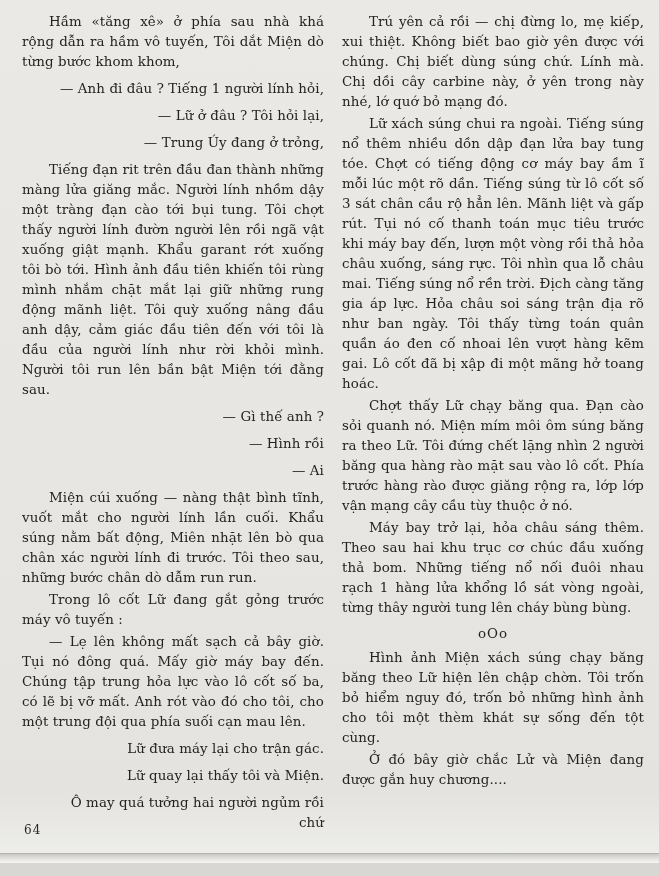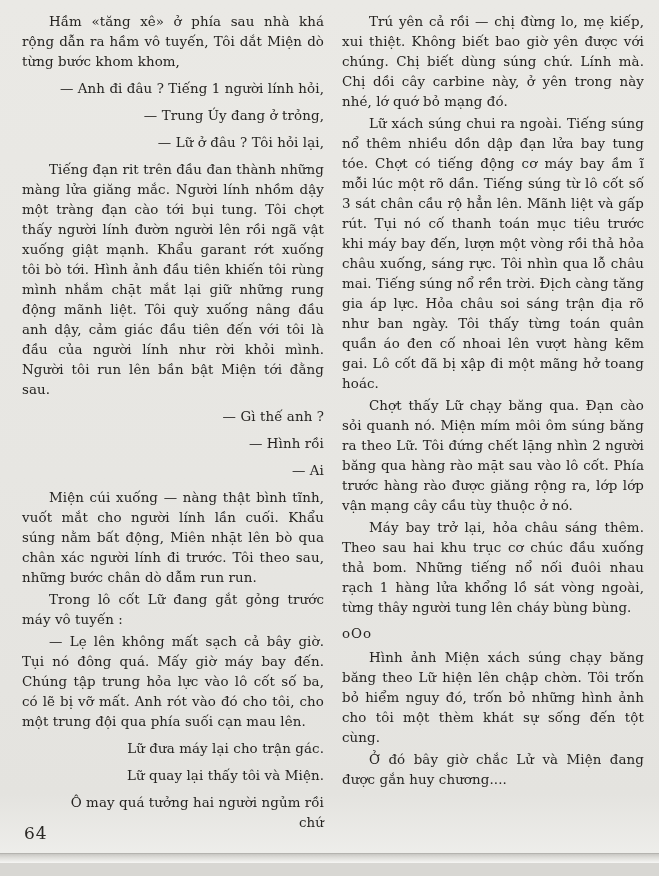--- a/index.html
+++ b/index.html
@@ -33,52 +33,52 @@
   .para{
     text-indent:27px;
     margin-bottom:2px !important;
   }
   .line{
     margin:7px 0 7px 27px !important;
     text-align:right;
     text-indent:0;
   }
   .sep{
-    text-align:left;
+    text-align:center;
     text-indent:0;
     margin:6px 0 4px 0 !important;
     letter-spacing:1px;
   }
   .page-number{
     position:absolute;
     left:24px;
-    bottom:20px;
-    font-size:17px;
+    bottom:26px;
+    font-size:12px;
     letter-spacing:1px;
     color:#2a2825;
   }
   .bottom-edge{
     position:absolute;
     left:0;bottom:0;
     width:100%;height:9px;
     background:linear-gradient(180deg,#c8c7c3 0%, #dcdbd7 35%, #f6f6f4 100%);
     border-top:1px solid #b4b3af;
   }
 </style>
 </head>
 <body>
 
 <div class="page">
   <div class="columns">
 
     <div class="col">
       <p class="para">Hầm «tăng xê» ở phía sau nhà khá rộng dẫn ra hầm vô tuyến, Tôi dắt Miện dò từng bước khom khom,</p>
       <p class="line">— Anh đi đâu ? Tiếng 1 người lính hỏi,</p>
+      <p class="line">— Lữ ở đâu ? Tôi hỏi lại,</p>
       <p class="line">— Trung Úy đang ở trỏng,</p>
-      <p class="line">— Lữ ở đâu ? Tôi hỏi lại,</p>
       <p class="para">Tiếng đạn rit trên đầu đan thành những màng lửa giăng mắc. Người lính nhồm dậy một tràng đạn cào tới bụi tung. Tôi chợt thấy người lính đườn người lên rồi ngã vật xuống giật mạnh. Khẩu garant rớt xuống tôi bò tới. Hình ảnh đầu tiên khiến tôi rùng mình nhắm chặt mắt lại giữ những rung động mãnh liệt. Tôi quỳ xuống nâng đầu anh dậy, cảm giác đầu tiên đến với tôi là đầu của người lính như rời khỏi mình. Người tôi run lên bần bật Miện tới đằng sau.</p>
       <p class="line">— Gì thế anh ?</p>
       <p class="line">— Hình rồi</p>
       <p class="line">— Ai</p>
       <p class="para">Miện cúi xuống — nàng thật bình tĩnh, vuốt mắt cho người lính lần cuối. Khẩu súng nằm bất động, Miên nhặt lên bò qua chân xác người lính đi trước. Tôi theo sau, những bước chân dò dẫm run run.</p>
       <p class="para">Trong lô cốt Lữ đang gắt gỏng trước máy vô tuyến :</p>
       <p class="para">— Lẹ lên không mất sạch cả bây giờ. Tụi nó đông quá. Mấy giờ máy bay đến. Chúng tập trung hỏa lực vào lô cốt số ba, có lẽ bị vỡ mất. Anh rót vào đó cho tôi, cho một trung đội qua phía suối cạn mau lên.</p>
       <p class="line">Lữ đưa máy lại cho trận gác.</p>
       <p class="line">Lữ quay lại thấy tôi và Miện.</p>
       <p class="line">Ô may quá tưởng hai người ngủm rồi chứ</p>

